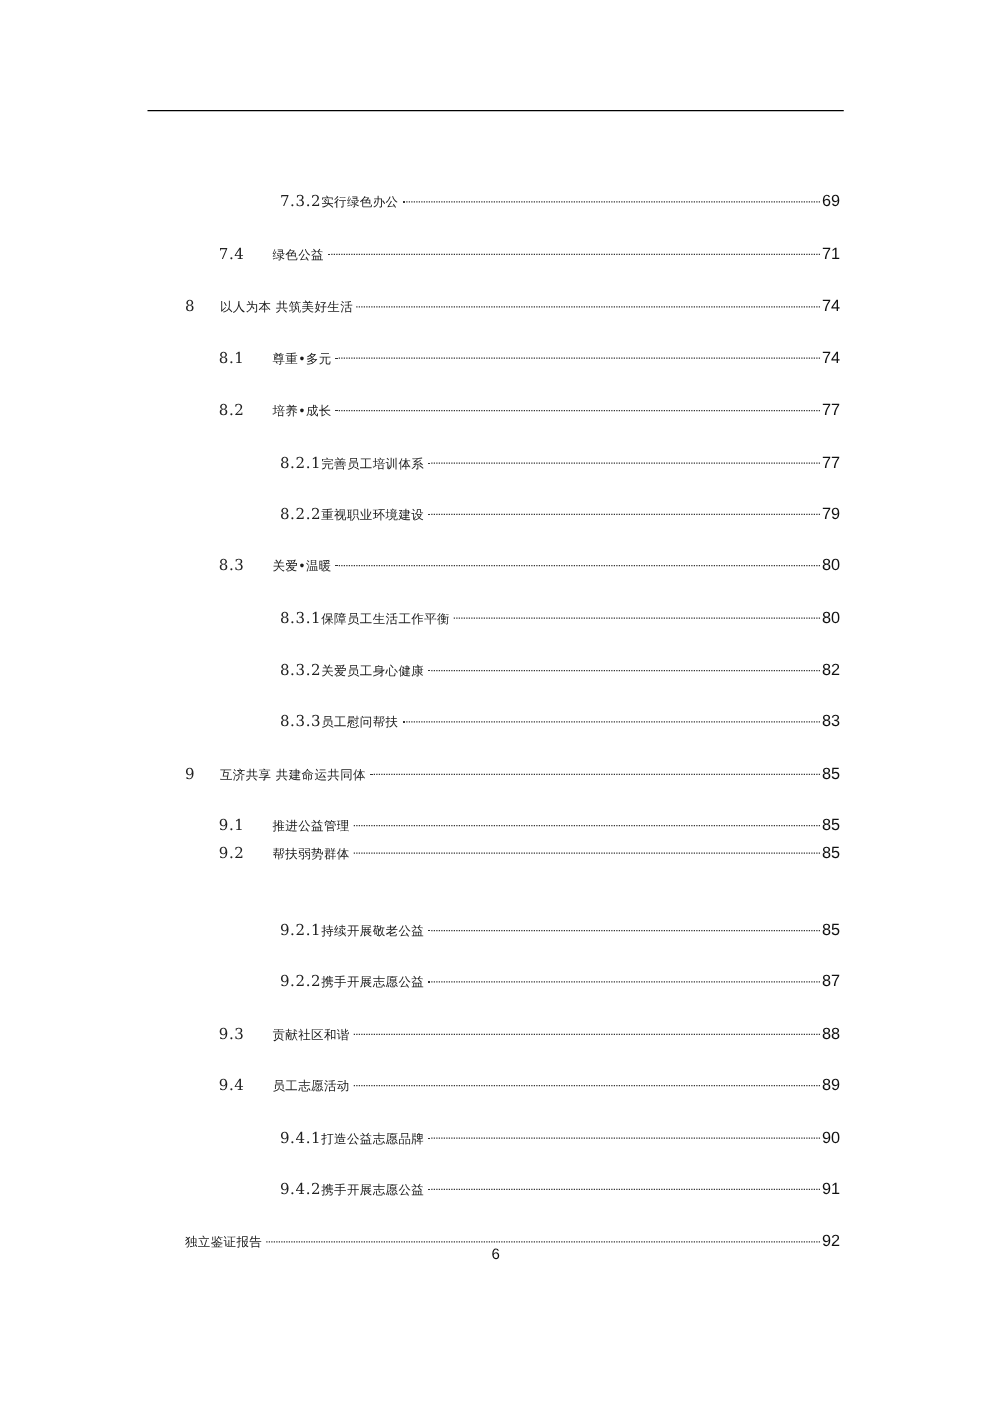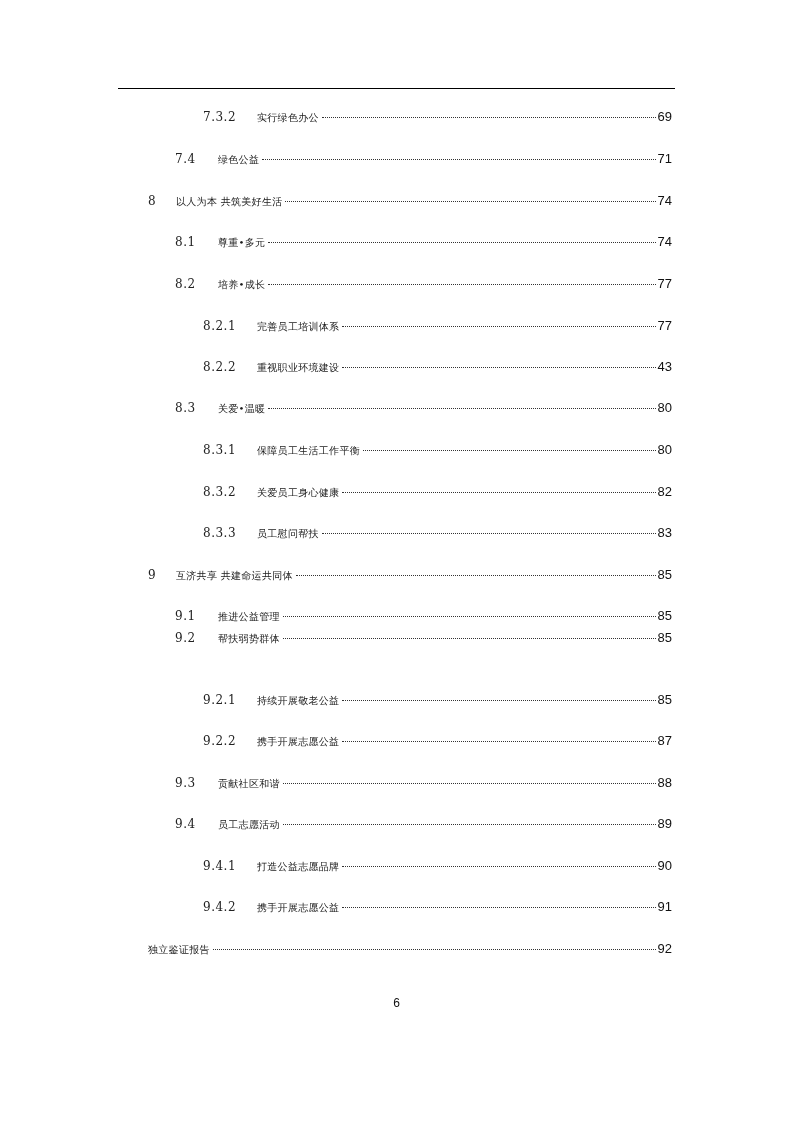--- a/index.html
+++ b/index.html
@@ -34,21 +34,21 @@
     right: 121px;
     height: 20px;
     display: flex;
     align-items: baseline;
     font-size: 13px;
     line-height: 20px;
     white-space: nowrap;
   }
   .toc-row.l1 { left: 148px; }
   .toc-row.l2 { left: 175px; }
-  .toc-row.l3 { left: 203px; }
+  .toc-row.l3 { left: 203px; text-align: right; }
   .toc-row.l0 { left: 148px; }
   .num {
     display: inline-block;
     font-family: "DejaVu Serif", "Liberation Serif", serif;
     font-size: 12px;
     letter-spacing: 0.5px;
     color: #222;
   }
   .l1 .num { width: 28px; }
   .l2 .num { width: 43px; }
@@ -63,20 +63,21 @@
     margin: 0 2px 0 3px;
     border-bottom: 1.3px dotted #333;
     height: 0;
     position: relative;
     top: -3px;
   }
   .page {
     font-family: "Liberation Sans", "DejaVu Sans", sans-serif;
     font-size: 13px;
     color: #111;
+    margin-top: 44px;
   }
   .page-footer {
     position: absolute;
     left: 0;
     width: 793px;
     top: 996px;
     text-align: center;
     font-family: "Liberation Sans", "DejaVu Sans", sans-serif;
     font-size: 12px;
     color: #111;
@@ -128,21 +129,21 @@
     <span class="num">8.2.1</span>
     <span class="title">完善员工培训体系</span>
     <span class="leader"></span>
     <span class="page">77</span>
   </div>
 
   <div class="toc-row l3" style="top:357px">
     <span class="num">8.2.2</span>
     <span class="title">重视职业环境建设</span>
     <span class="leader"></span>
-    <span class="page">43</span>
+    <span class="page">79</span>
   </div>
 
   <div class="toc-row l2" style="top:398px">
     <span class="num">8.3</span>
     <span class="title">关爱•温暖</span>
     <span class="leader"></span>
     <span class="page">80</span>
   </div>
 
   <div class="toc-row l3" style="top:440px">

